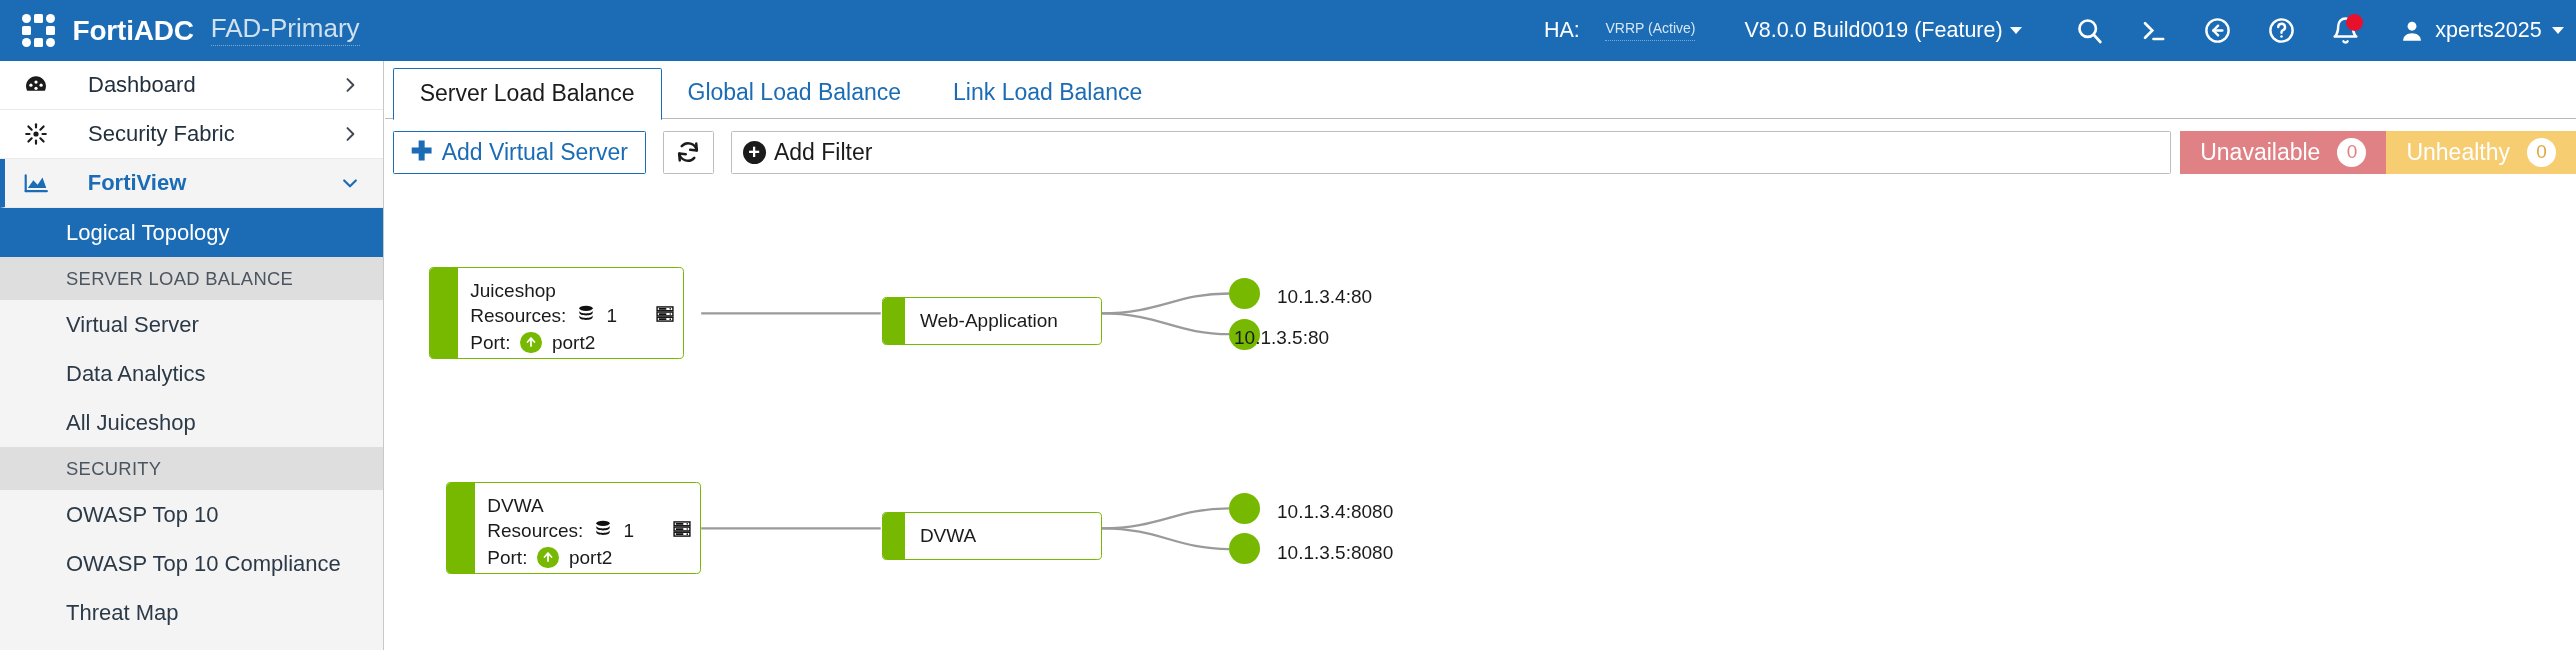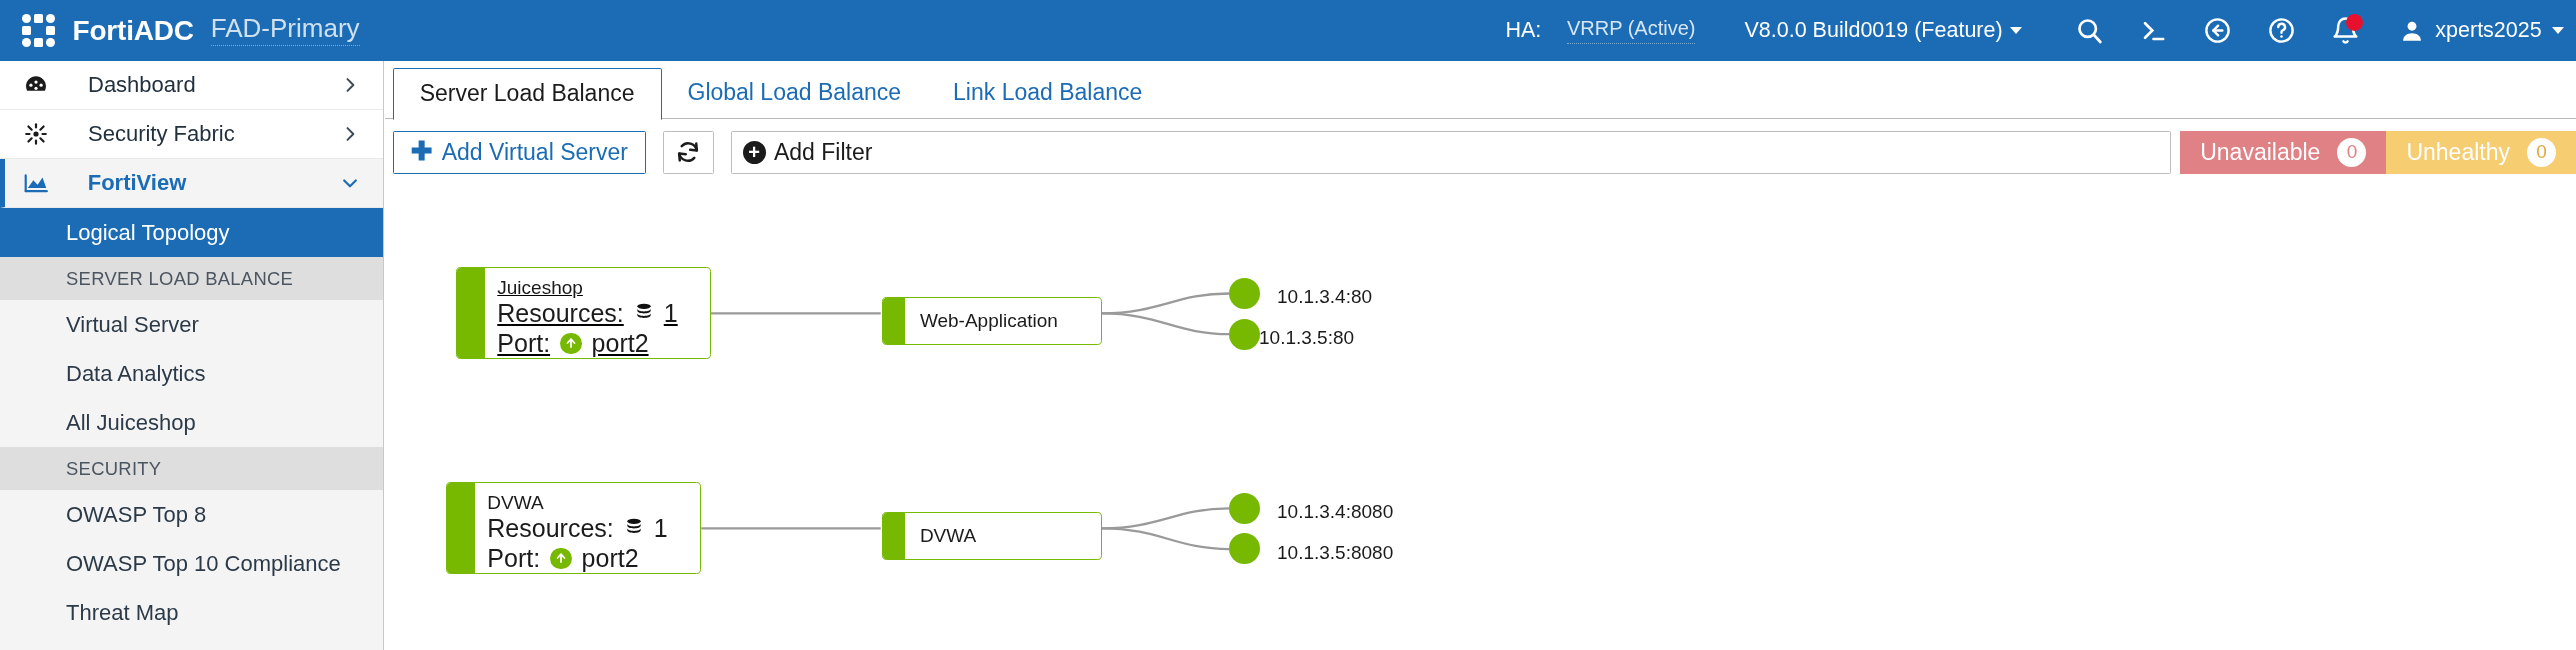--- a/index.html
+++ b/index.html
@@ -31,21 +31,21 @@
   .brand-sub{
     color:#cfe0ef;font-size:26px;font-weight:400;line-height:1;
     border-bottom:1.5px dotted #7fa9cc;padding-bottom:3.8px;
   }
   .top-right{
     position:absolute;right:12.3px;top:0;height:61px;
     display:flex;align-items:center;gap:15px;
   }
   .ha-label{color:#ffffff;font-size:21.5px;margin-right:10.7px;}
   .ha-val{
-    color:#d7e6f3;font-size:20px;border-bottom:1.5px dotted #7fa9cc;
+    color:#d7e6f3;font-size:14px;border-bottom:1.5px dotted #7fa9cc;
     padding-bottom:3.1px;margin-right:34px;
   }
   .ver{color:#ffffff;font-size:21.5px;display:flex;align-items:center;gap:7.7px;margin-right:28px;}
   .caret{
     width:0;height:0;border-left:6.1px solid transparent;border-right:6.1px solid transparent;
     border-top:7.7px solid #ffffff;display:inline-block;
   }
   .ticon{
     width:49px;height:61px;display:flex;align-items:center;justify-content:center;
     color:#ffffff;position:relative;
@@ -162,21 +162,21 @@
     position:absolute;width:255px;height:92px;background:#ffffff;
     border:1.5px solid #76b900;border-radius:4.6px;box-sizing:border-box;
     display:flex;overflow:hidden;
   }
   .vs-node .stripe{width:28px;background:#76b900;flex:none;}
   .vs-node .body{
     flex:1;padding:7.7px 0 0 12.3px;box-sizing:border-box;
     display:flex;flex-direction:column;justify-content:center;gap:4.6px;
   }
   .vs-title{font-size:19px;color:#1b1b1b;line-height:1;}
-  .vs-row{display:flex;align-items:center;font-size:25px;color:#1b1b1b;gap:10px;line-height:1;}
+  .vs-row{display:flex;align-items:center;font-size:19px;color:#1b1b1b;gap:10px;line-height:1;}
   .vs-row .gap{width:18.4px;}
   .db-icon{display:inline-block;}
   .srv-icon{display:inline-block;}
   .port-arrow{
     width:21.5px;height:21.5px;border-radius:50%;background:#76b900;
     display:inline-flex;align-items:center;justify-content:center;
   }
 
   .app-node{
     position:absolute;width:220px;height:48px;background:#ffffff;
@@ -350,21 +350,21 @@
     </div>
     <div class="sub-item">
       <span>All Juiceshop</span>
     </div>
 
     <div class="sec-head">
       <span>SECURITY</span>
     </div>
 
     <div class="sub-item">
-      <span>OWASP Top 8</span>
+      <span>OWASP Top 10</span>
     </div>
     <div class="sub-item">
       <span>OWASP Top 10 Compliance</span>
     </div>
     <div class="sub-item">
       <span>Threat Map</span>
     </div>
   </div>
 
   <div class="main">
@@ -420,21 +420,21 @@
         <line x1="412" y1="167" x2="646" y2="167" stroke="#9a9a9a" stroke-width="3"></line>
 
         <path d="M934 167 C 1010 167, 1030 141, 1100 141" fill="none" stroke="#9a9a9a" stroke-width="3"></path>
         <path d="M934 167 C 1010 167, 1030 194, 1100 194" fill="none" stroke="#9a9a9a" stroke-width="3"></path>
 
         <line x1="412" y1="447" x2="646" y2="447" stroke="#9a9a9a" stroke-width="3"></line>
         <path d="M934 447 C 1010 447, 1030 421, 1100 421" fill="none" stroke="#9a9a9a" stroke-width="3"></path>
         <path d="M934 447 C 1010 447, 1030 474, 1100 474" fill="none" stroke="#9a9a9a" stroke-width="3"></path>
       </svg>
 
-      <div class="vs-node" style="left:71px;top:82px;text-decoration:underline;">
+      <div class="vs-node" style="left:44px;top:82px;">
         <div class="stripe"></div>
         <div class="body">
           <div class="vs-title">Juiceshop</div>
           <div class="vs-row">
             <span>Resources:</span>
             <span class="db-icon">
               <svg width="20" height="20" viewBox="0 0 24 24" fill="#111">
                 <ellipse cx="12" cy="5.2" rx="8" ry="3.2"></ellipse>
                 <path d="M4 8.2c0 1.8 3.6 3.2 8 3.2s8-1.4 8-3.2v2.4c0 1.8-3.6 3.2-8 3.2s-8-1.4-8-3.2z"></path>
                 <path d="M4 13.6c0 1.8 3.6 3.2 8 3.2s8-1.4 8-3.2V16c0 1.8-3.6 3.2-8 3.2s-8-1.4-8-3.2z"></path>
@@ -472,21 +472,21 @@
 
       <div class="app-node" style="left:497px;top:104px;">
         <div class="stripe"></div>
         <div class="body">Web-Application</div>
       </div>
 
       <div class="rs-dot" style="left:844px;top:93px;"></div>
       <div class="rs-label" style="left:892px;top:102px;">10.1.3.4:80</div>
 
       <div class="rs-dot" style="left:844px;top:134px;"></div>
-      <div class="rs-label" style="left:874px;top:143px;">10.1.3.5:80</div>
+      <div class="rs-label" style="left:849px;top:143px;">10.1.3.5:80</div>
 
       <div class="vs-node" style="left:61px;top:297px;">
         <div class="stripe"></div>
         <div class="body">
           <div class="vs-title">DVWA</div>
           <div class="vs-row">
             <span>Resources:</span>
             <span class="db-icon">
               <svg width="20" height="20" viewBox="0 0 24 24" fill="#111">
                 <ellipse cx="12" cy="5.2" rx="8" ry="3.2"></ellipse>

